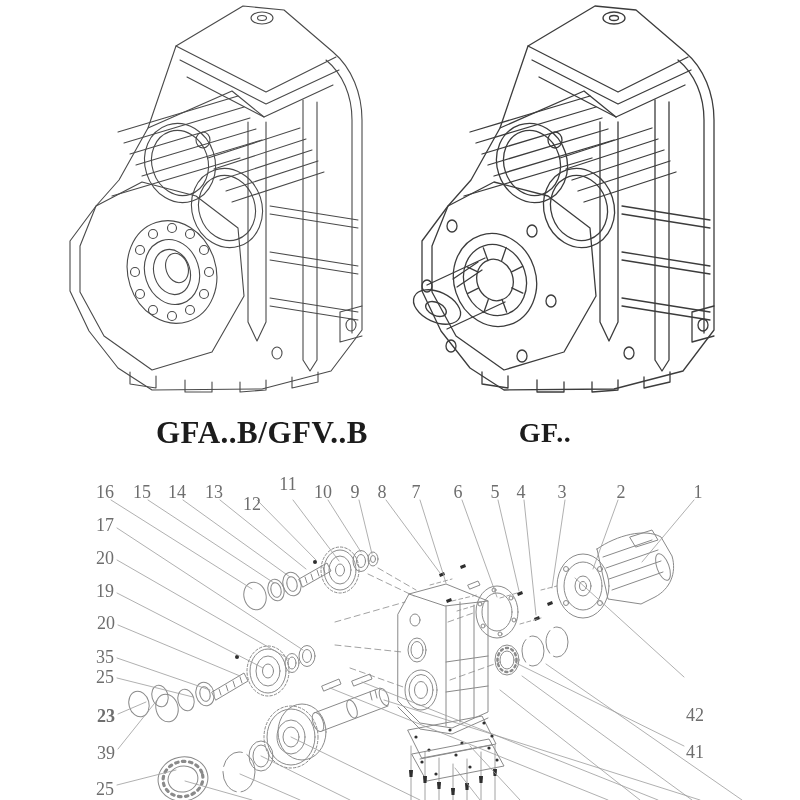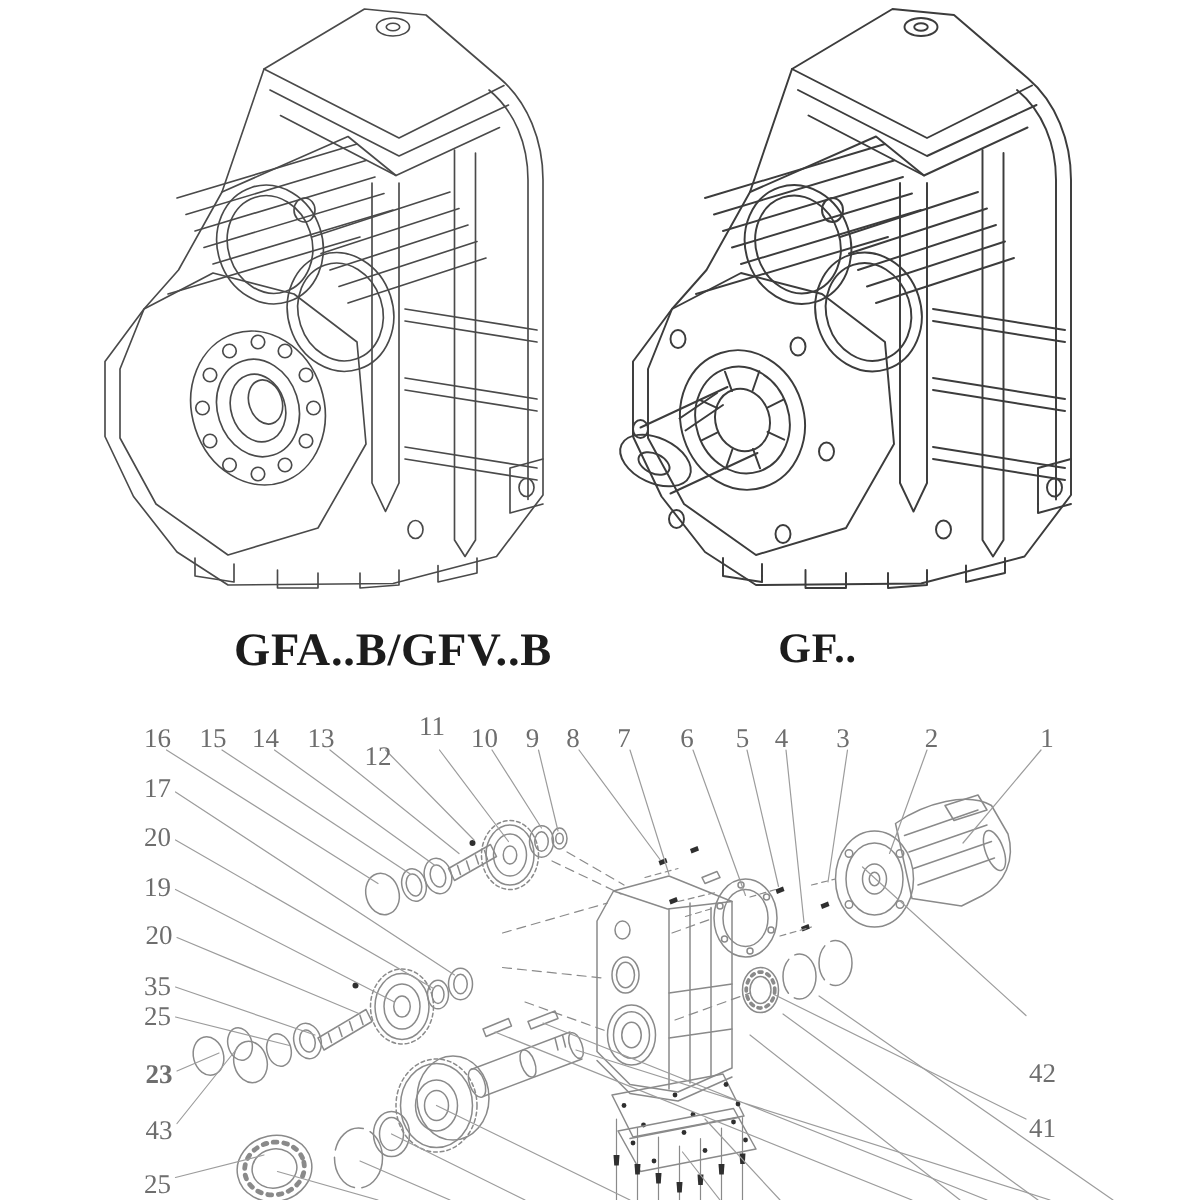--- a/index.html
+++ b/index.html
@@ -306,19 +306,19 @@
       <span class="co" style="left: 177px; top: 492px; font-family: Liberation Serif, serif;">14</span>
       <span class="co" style="left: 142px; top: 492px;">15</span>
       <span class="co" style="left: 105px; top: 492px;">16</span>
       <span class="co" style="left: 105px; top: 525px;">17</span>
       <span class="co" style="left: 105px; top: 558px;">20</span>
       <span class="co" style="left: 105px; top: 591px;">19</span>
       <span class="co" style="left: 106px; top: 623px;">20</span>
       <span class="co" style="left: 105px; top: 657px;">35</span>
       <span class="co" style="left: 105px; top: 677px;">25</span>
       <span class="co" style="left: 106px; top: 716px; font-weight: bold;">23</span>
-      <span class="co" style="left: 106px; top: 753px;">43</span>
+      <span class="co" style="left: 106px; top: 753px;">39</span>
       <span class="co" style="left: 105px; top: 789px;">25</span>
       <span class="co" style="left: 695px; top: 683px; margin-top: 32px;">42</span>
       <span class="co" style="left: 695px; top: 752px;">41</span>
     </div>
 
 </div>
 
 </body></html>

